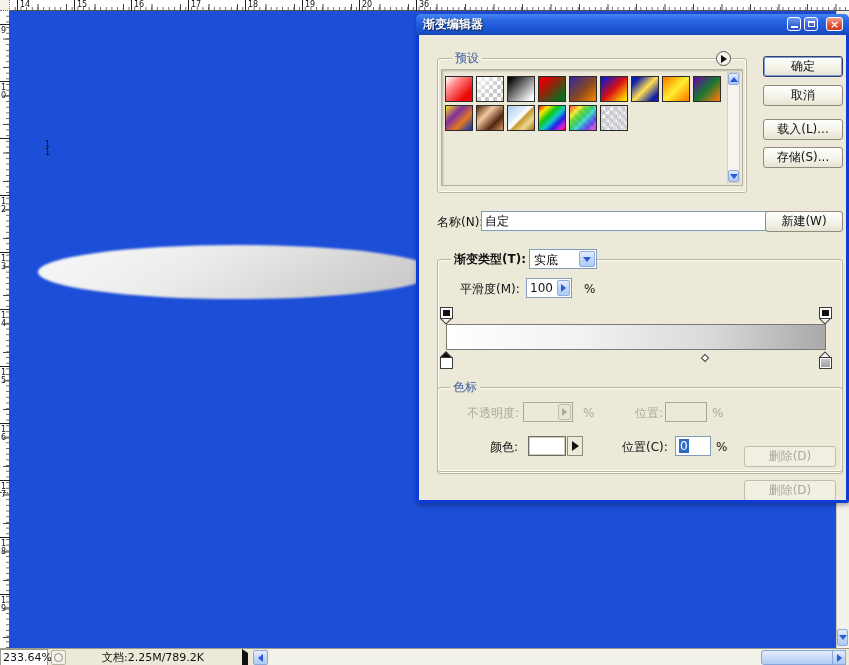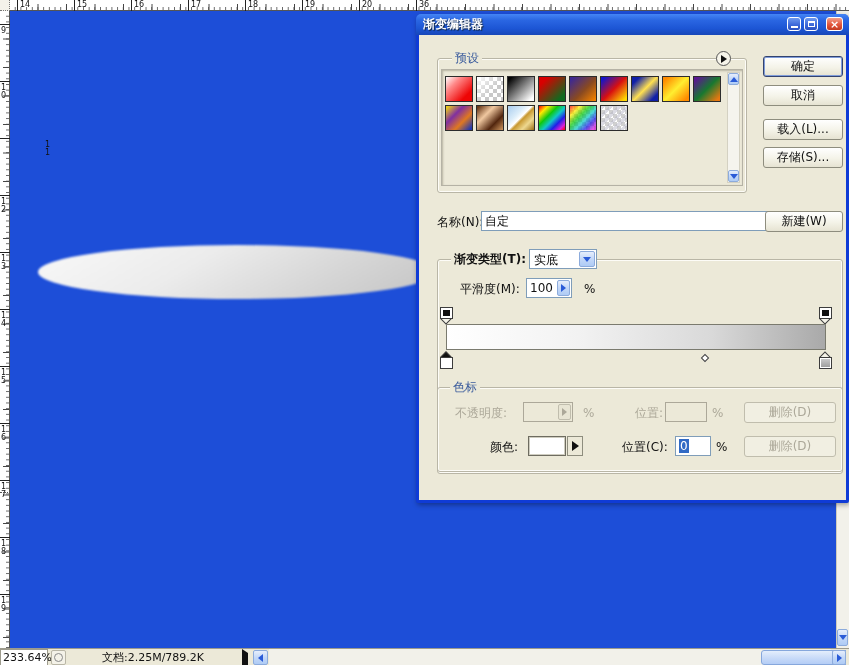--- a/index.html
+++ b/index.html
@@ -85,21 +85,21 @@
   .dlg-content { position:absolute; left:3px; top:21px; right:3px; bottom:3px; background:#ece9d8; overflow:hidden; }
 
   .groupbox { position:absolute; border:1px solid #b9b6a6; border-radius:3px;
      box-shadow:inset 0 0 0 1px #fdfcf7; }
   .group-caption { position:absolute; background:#ece9d8; padding:0 3px; color:#3a5b9c; font-size:12px; line-height:14px; }
 
   .xp-btn { position:absolute; background:linear-gradient(180deg,#ffffff,#f4f3e8 55%,#e6e3d2);
      border:1px solid #8e8d7e; border-radius:3px; font-size:12px; color:#111;
      display:flex; align-items:center; justify-content:center; cursor:default; }
   .xp-btn.default { border-color:#33436f; box-shadow:0 0 0 1px #7f9cd9 inset; }
-  .xp-btn.disabled { color:#aca899; border-color:#c0bdad; background:#f1efe2; }
+  .xp-btn.disabled { color:#aca899; border-color:#c0bdad; background:#f1efe2;margin-top:44px; }
 
   .text-field { position:absolute; background:#fff; border:1px solid #7f9db9; font-size:12px;
      padding:2px 3px; color:#111; line-height:14px; }
   .text-field.disabled { background:#ece9d8; border-color:#aca899; color:#aca899; }
   .sel { background:#316ac5; color:#fff; padding:0 1px; }
 
   .label { position:absolute; color:#111; font-size:12px; line-height:14px; white-space:nowrap; }
   .label.disabled { color:#aca899; }
 
   .combo { position:absolute; background:#fff; border:1px solid #7f9db9; font-size:12px; }
@@ -324,21 +324,21 @@
         <div class="cap"></div>
         <div class="body">
             <div class="fill" style="background:linear-gradient(180deg,#c9c9c9,#9f9f9f);"></div>
           </div>
       </div>
       <div class="midpoint" style="left:283px;top:320px;"></div>
 
       <div class="groupbox" style="left:18px;top:352px;width:406px;height:85px;"></div>
       <div class="group-caption" style="left:31px;top:345px;">色标</div>
 
-      <div class="label disabled" style="left:36px;top:371px;">不透明度:</div>
+      <div class="label disabled" style="left:48px;top:371px;">不透明度:</div>
       <div class="text-field disabled" style="left:104px;top:367px;width:50px;height:20px;">
         <span></span>
         <span class="spin-arrow disabled">
             <span class="chev right"></span>
           </span>
       </div>
       <div class="label disabled" style="left:164px;top:371px;">%</div>
       <div class="label disabled" style="left:216px;top:371px;">位置:</div>
       <div class="text-field disabled" style="left:246px;top:367px;width:42px;height:20px;"></div>
       <div class="label disabled" style="left:293px;top:371px;">%</div>

